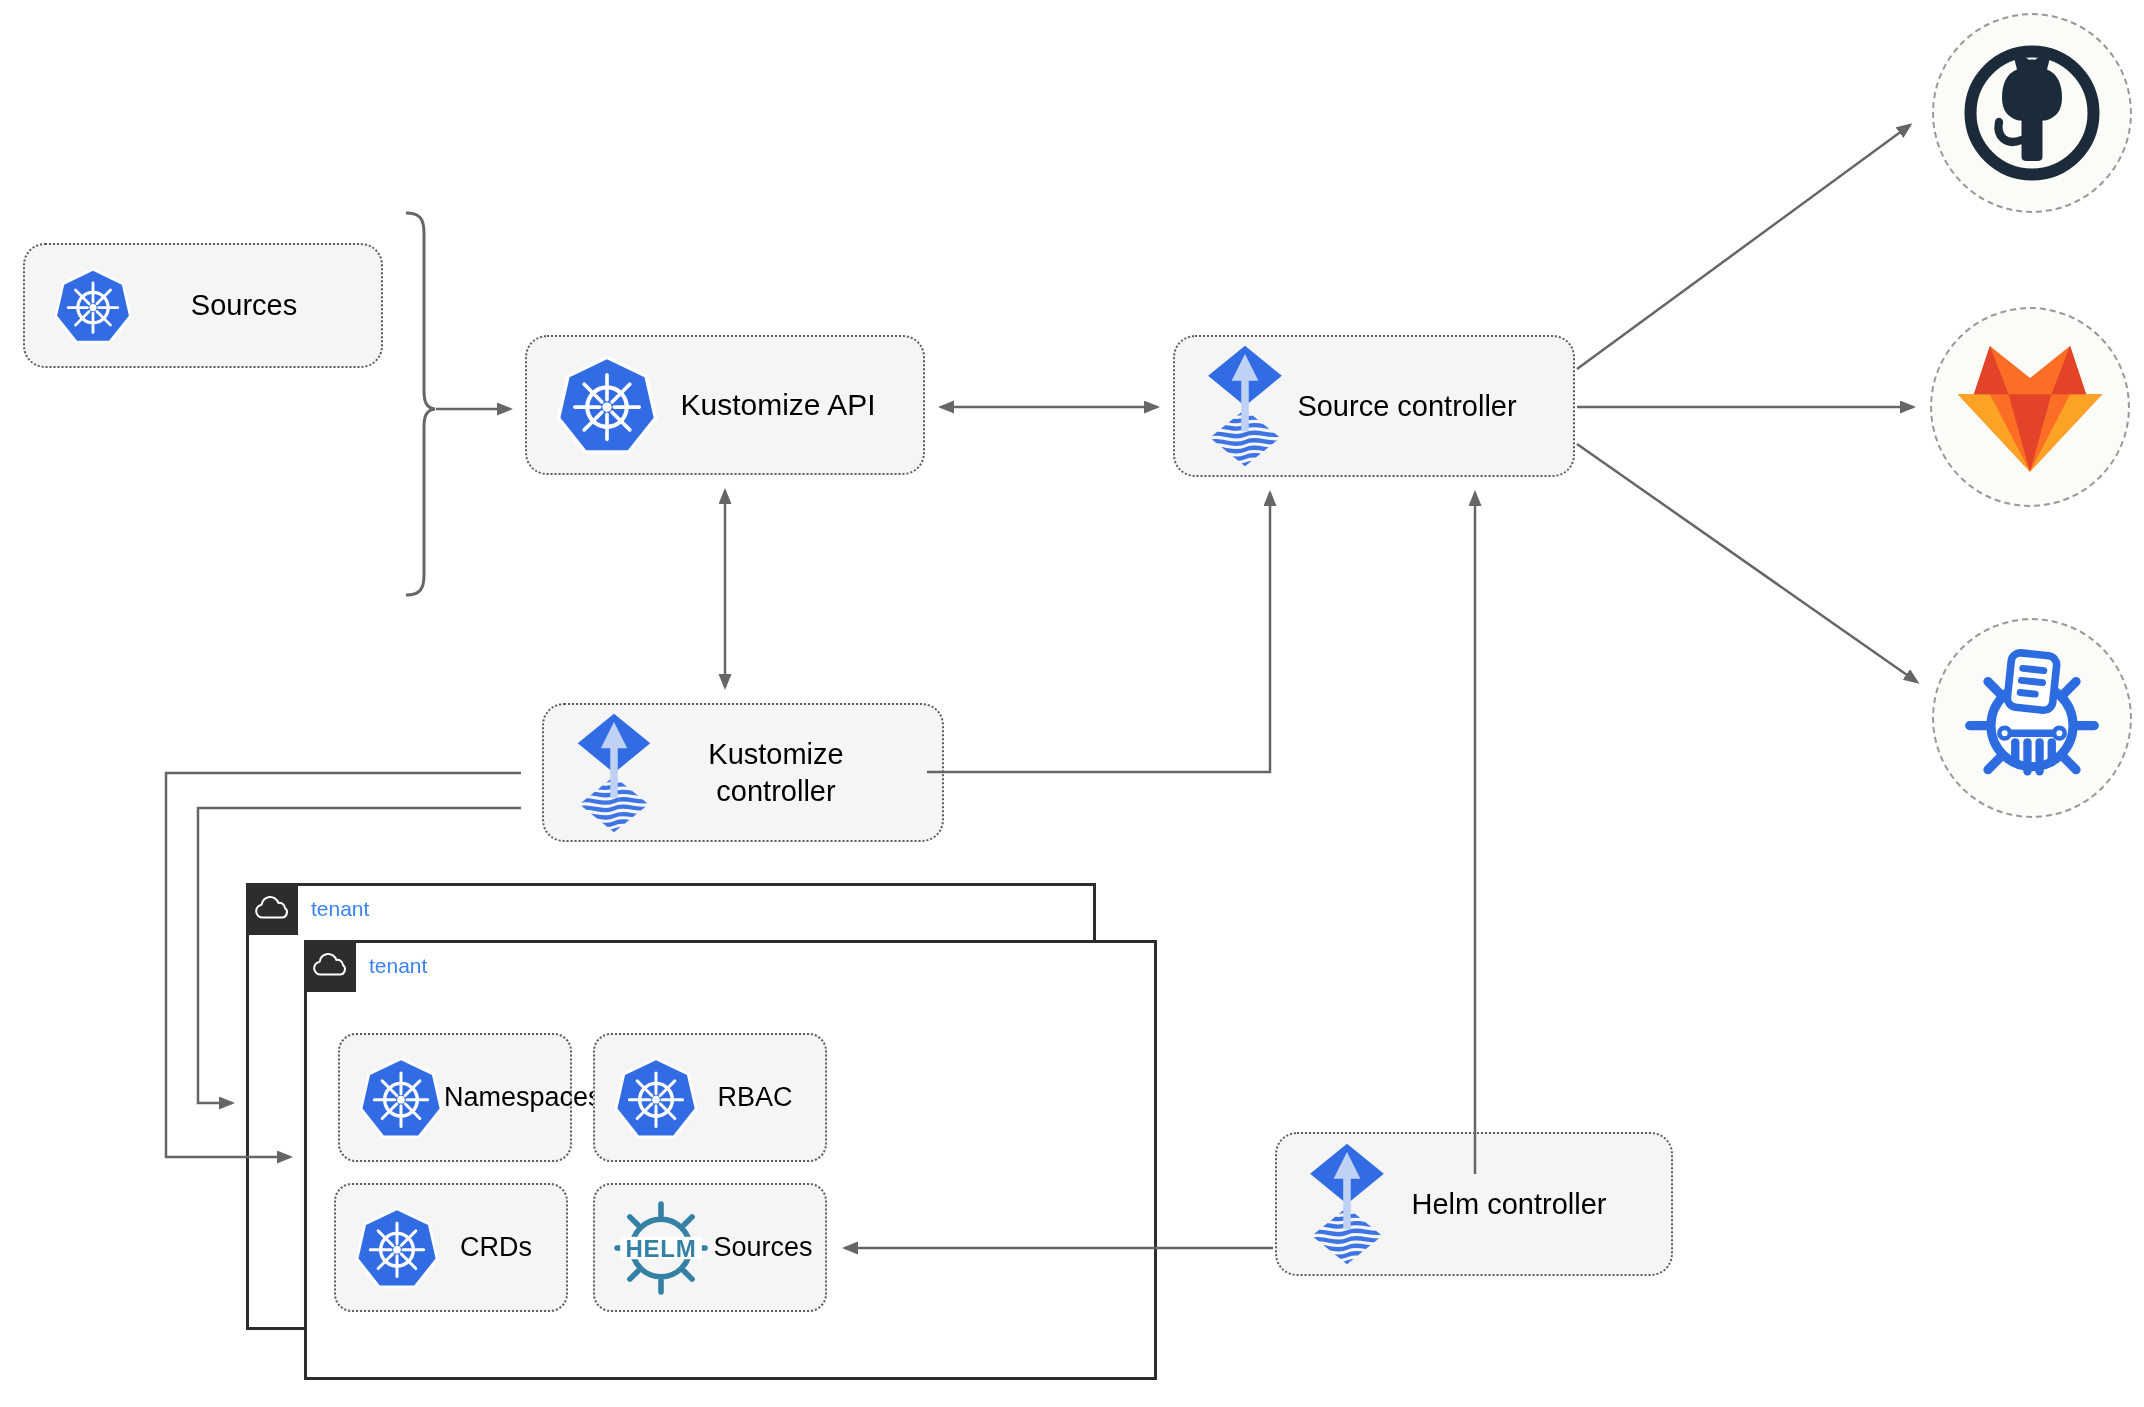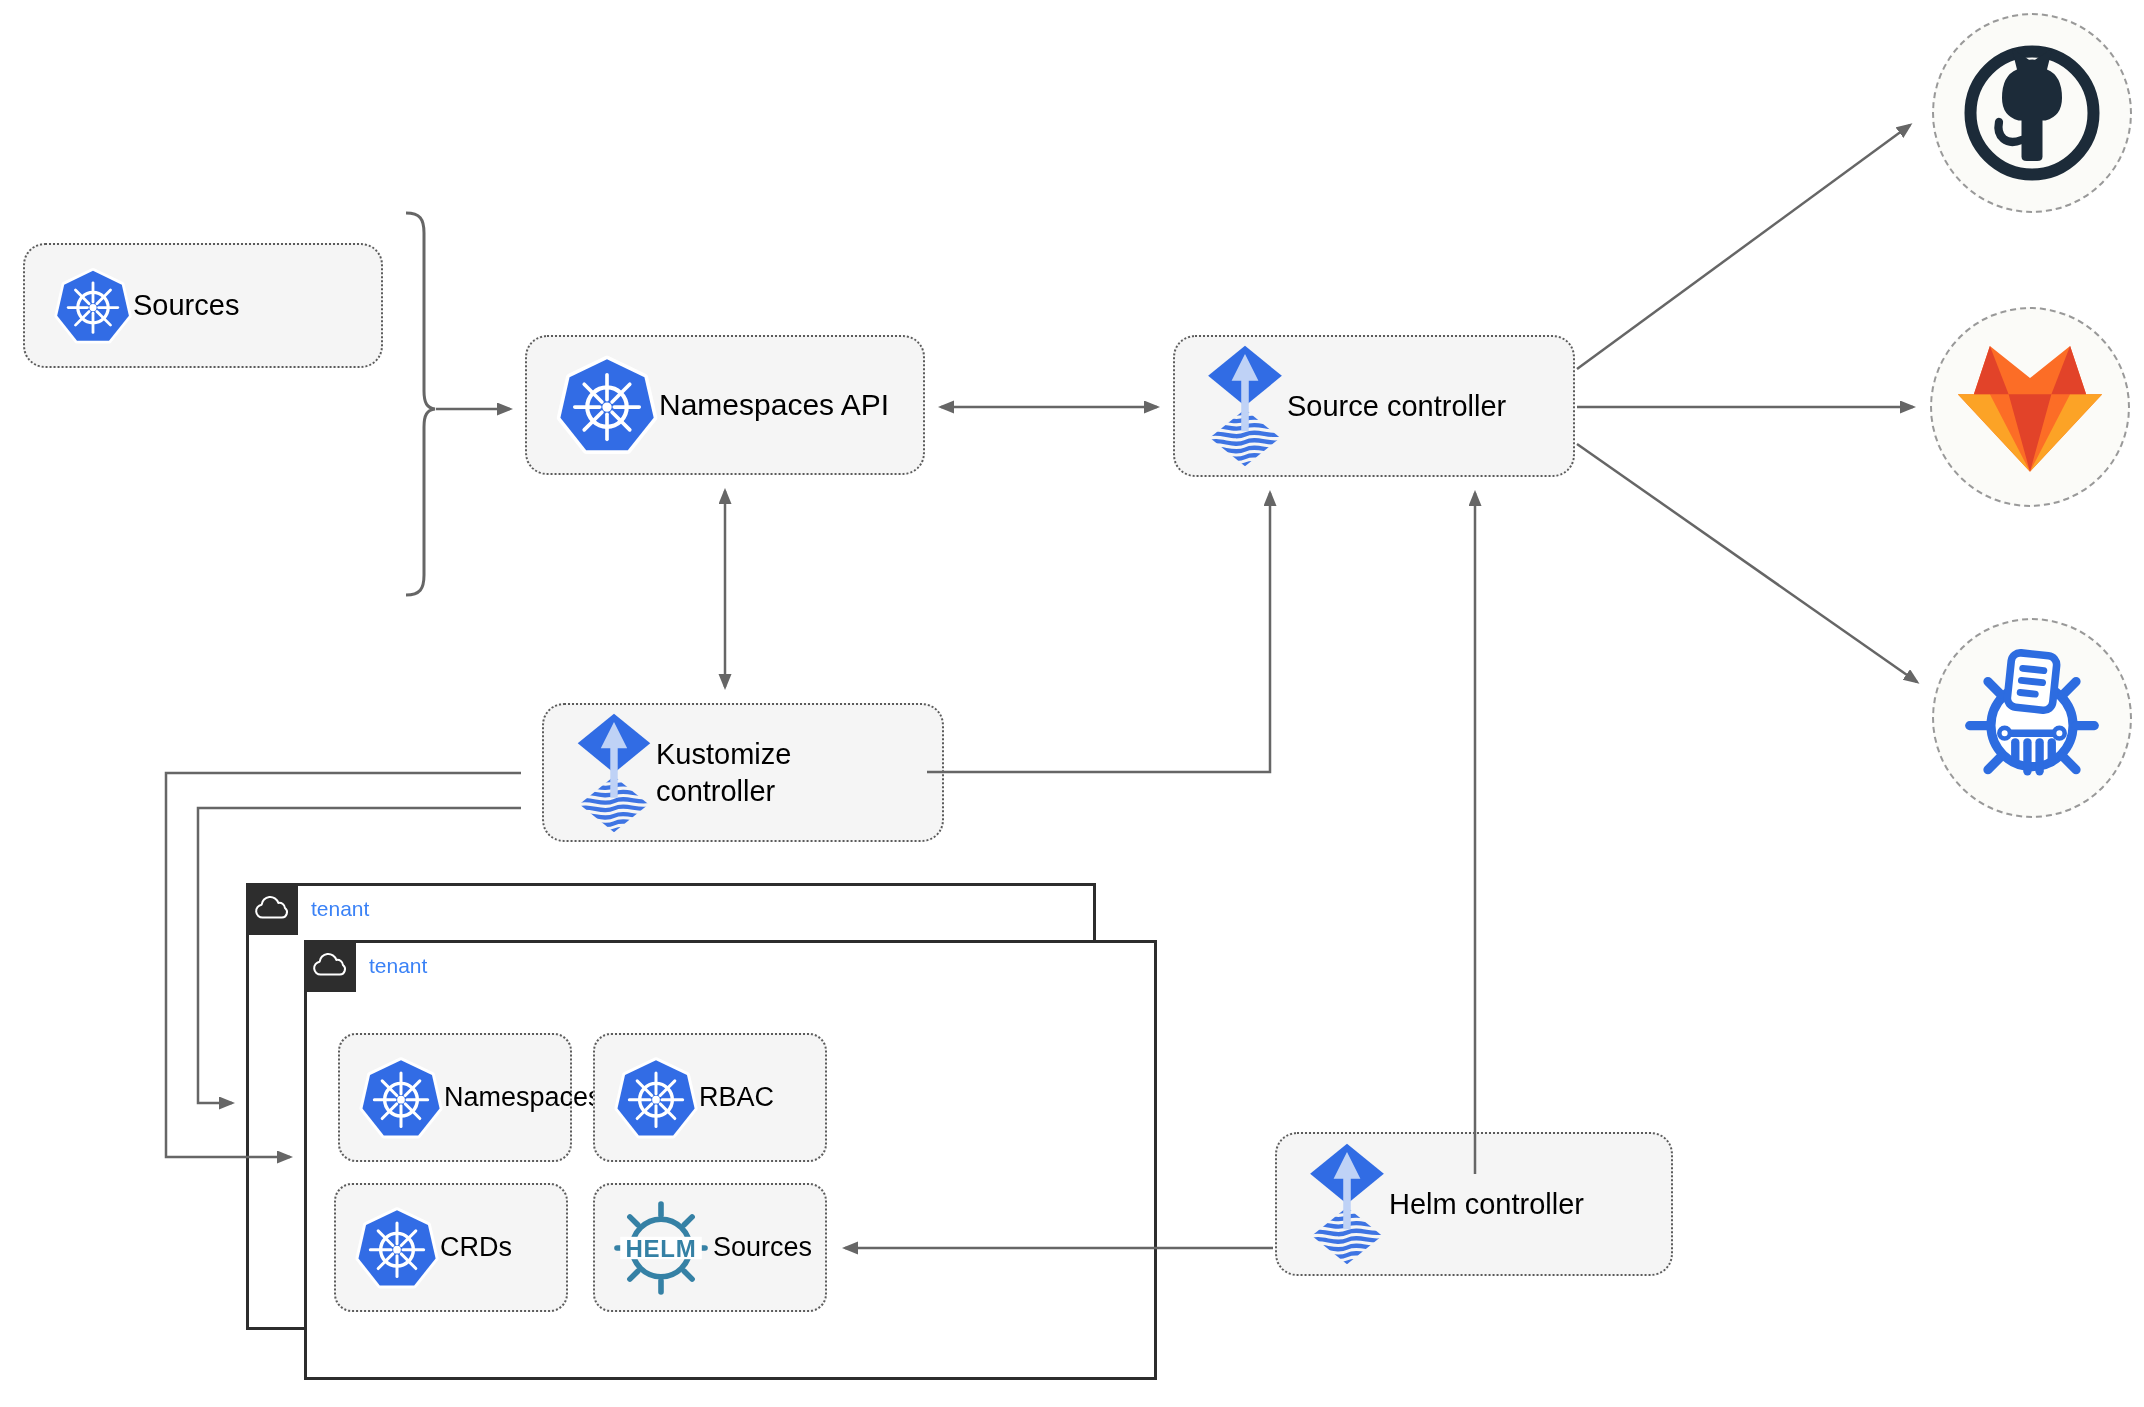--- a/index.html
+++ b/index.html
@@ -1,20 +1,20 @@
 <!DOCTYPE html>
 <html><head>
 <meta charset="utf-8">
 <style>
   html,body{margin:0;padding:0;background:#ffffff;}
   #canvas{position:relative;width:2144px;height:1407px;background:#ffffff;overflow:hidden;
           font-family:"Liberation Sans",sans-serif;color:#000;}
   .node{position:absolute;box-sizing:border-box;background:#F5F5F5;border:2.5px dotted #5B5B5B;
         border-radius:22px;display:flex;align-items:center;}
-  .node .nlabel{flex:1;font-size:29px;line-height:1.25;padding-right:26px;}
+  .node .nlabel{flex:1;text-align:center;font-size:29px;line-height:1.25;padding-right:26px;}
   .node .icn{margin-left:28px;flex:none;display:flex;align-items:center;}
   .inner .nlabel{font-size:27px;}
   .inner{border-radius:18px;}
   .circle{position:absolute;width:200px;height:200px;box-sizing:border-box;border:2.5px dashed #999999;
           border-radius:50%;background:#FBFBF8;display:flex;align-items:center;justify-content:center;}
   .tenant{position:absolute;box-sizing:border-box;background:#ffffff;border:3px solid #2D2D2D;}
   .tenant .thead{position:absolute;top:-3px;left:-3px;width:52px;height:52px;background:#2D2D2D;
                  display:flex;align-items:center;justify-content:center;}
   .tenant .tlabel{position:absolute;top:-3px;left:62px;height:52px;line-height:52px;
                   font-size:21px;color:#3b82f6;}
@@ -152,21 +152,21 @@
     <span class="nlabel">Sources</span>
   </div>
 
 
   <div class="node" style="left:525px;top:335px;width:400px;height:140px;font-size:30px;">
     <span class="icn">
       <svg width="104" height="104" viewBox="0 0 100 100">
           <use href="#k8s-icon"></use>
         </svg>
       </span>
-    <span class="nlabel" style="font-size:30px;">Namespaces API</span>
+    <span class="nlabel" style="font-size:30px;">Kustomize API</span>
   </div>
 
   <div class="node" style="left:1173px;top:335px;width:402px;height:142px;">
     <span class="icn">
       <svg width="84" height="124" viewBox="0 0 100 148">
           <use href="#flux-icon"></use>
         </svg>
       </span>
     <span class="nlabel" style="max-width:240px;">Source controller</span>
   </div>

